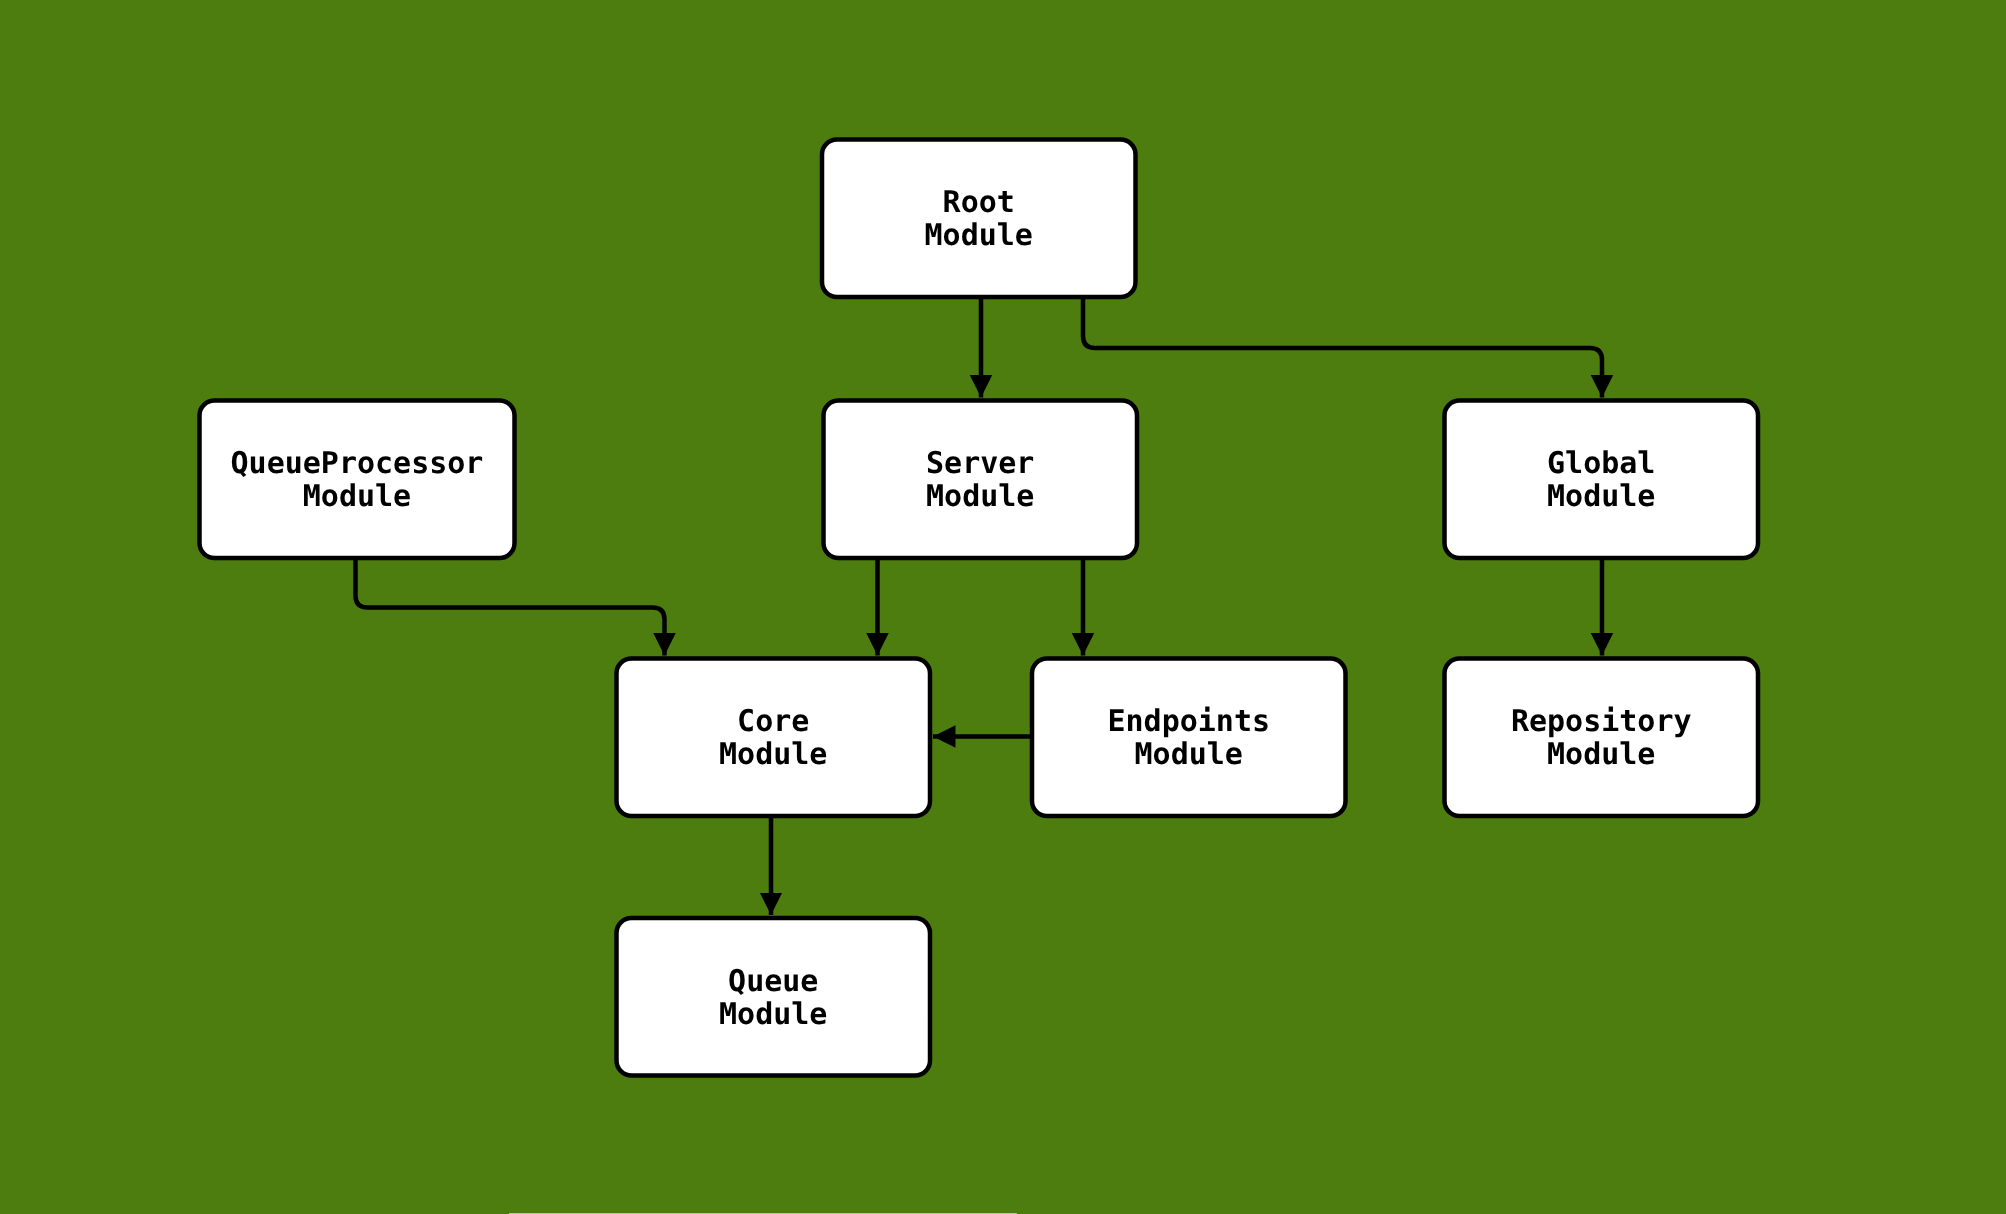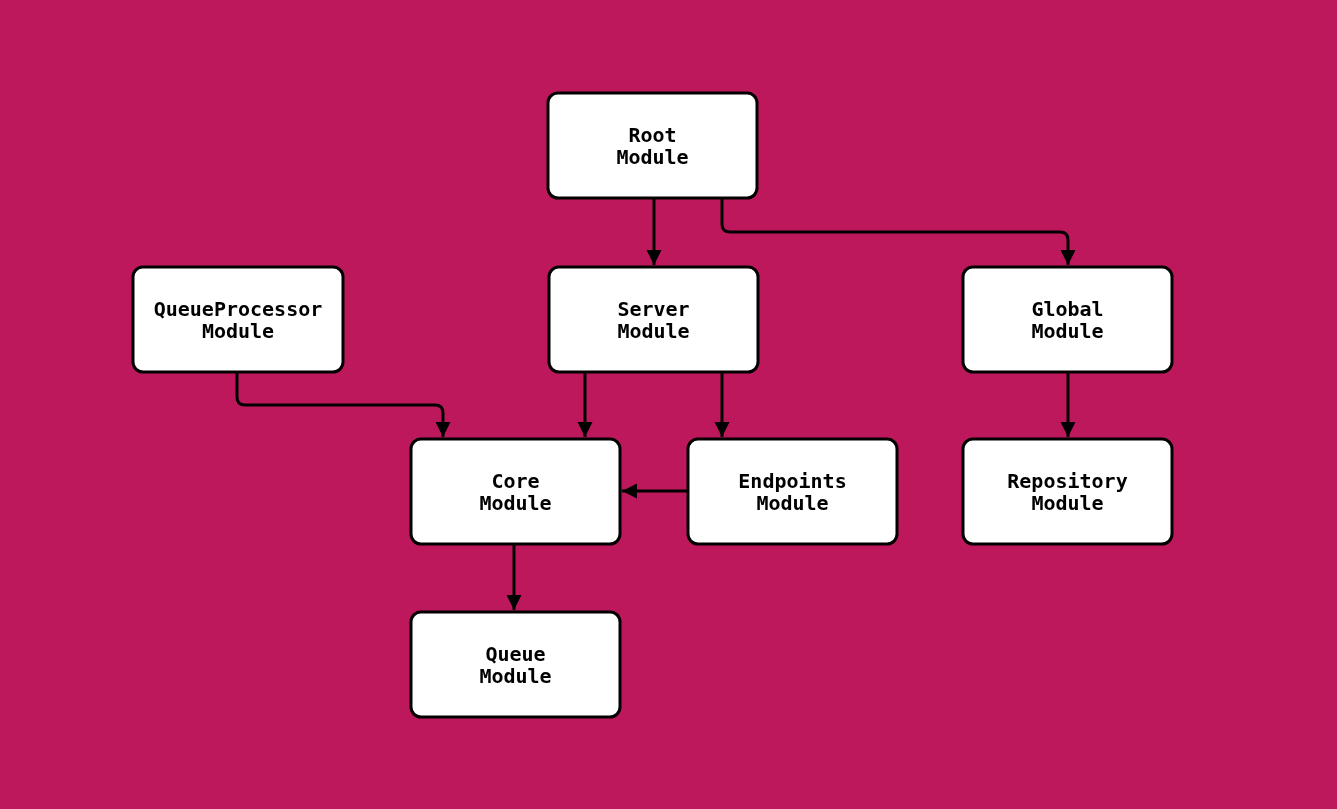--- a/index.html
+++ b/index.html
@@ -30,21 +30,21 @@
   .node-label {
     font-family: "DejaVu Sans Mono", "Liberation Mono", monospace;
     font-size: 20px;
     font-weight: 700;
     text-anchor: middle;
   }
 </style>
 </head>
 <body>
 
-<div id="stage" style="background: #be185d;">
+<div id="stage" style="background: #4d7c0f;">
   <svg id="diagram-svg" xmlns="http://www.w3.org/2000/svg" viewBox="0 0 1337 809">
     <defs>
       <marker id="arrowhead" viewBox="0 0 10 10" refX="10" refY="5" markerUnits="userSpaceOnUse" markerWidth="15" markerHeight="30" orient="auto">
         <path d="M 0 0 L 10 5 L 0 10 z" fill="#000000"></path>
       </marker>
     </defs>
     <g id="edges-layer">
         <path class="edge-path" d="M 654 198 L 654 265" stroke="#000000" marker-end="url(#arrowhead)"></path>
         <path class="edge-path" d="M 722 198 L 722 224 Q 722 232 730 232 L 1060 232 Q 1068 232 1068 240 L 1068 265" stroke="#000000" marker-end="url(#arrowhead)"></path>
         <path class="edge-path" d="M 237 372 L 237 397 Q 237 405 245 405 L 435 405 Q 443 405 443 413 L 443 437" stroke="#000000" marker-end="url(#arrowhead)"></path>

